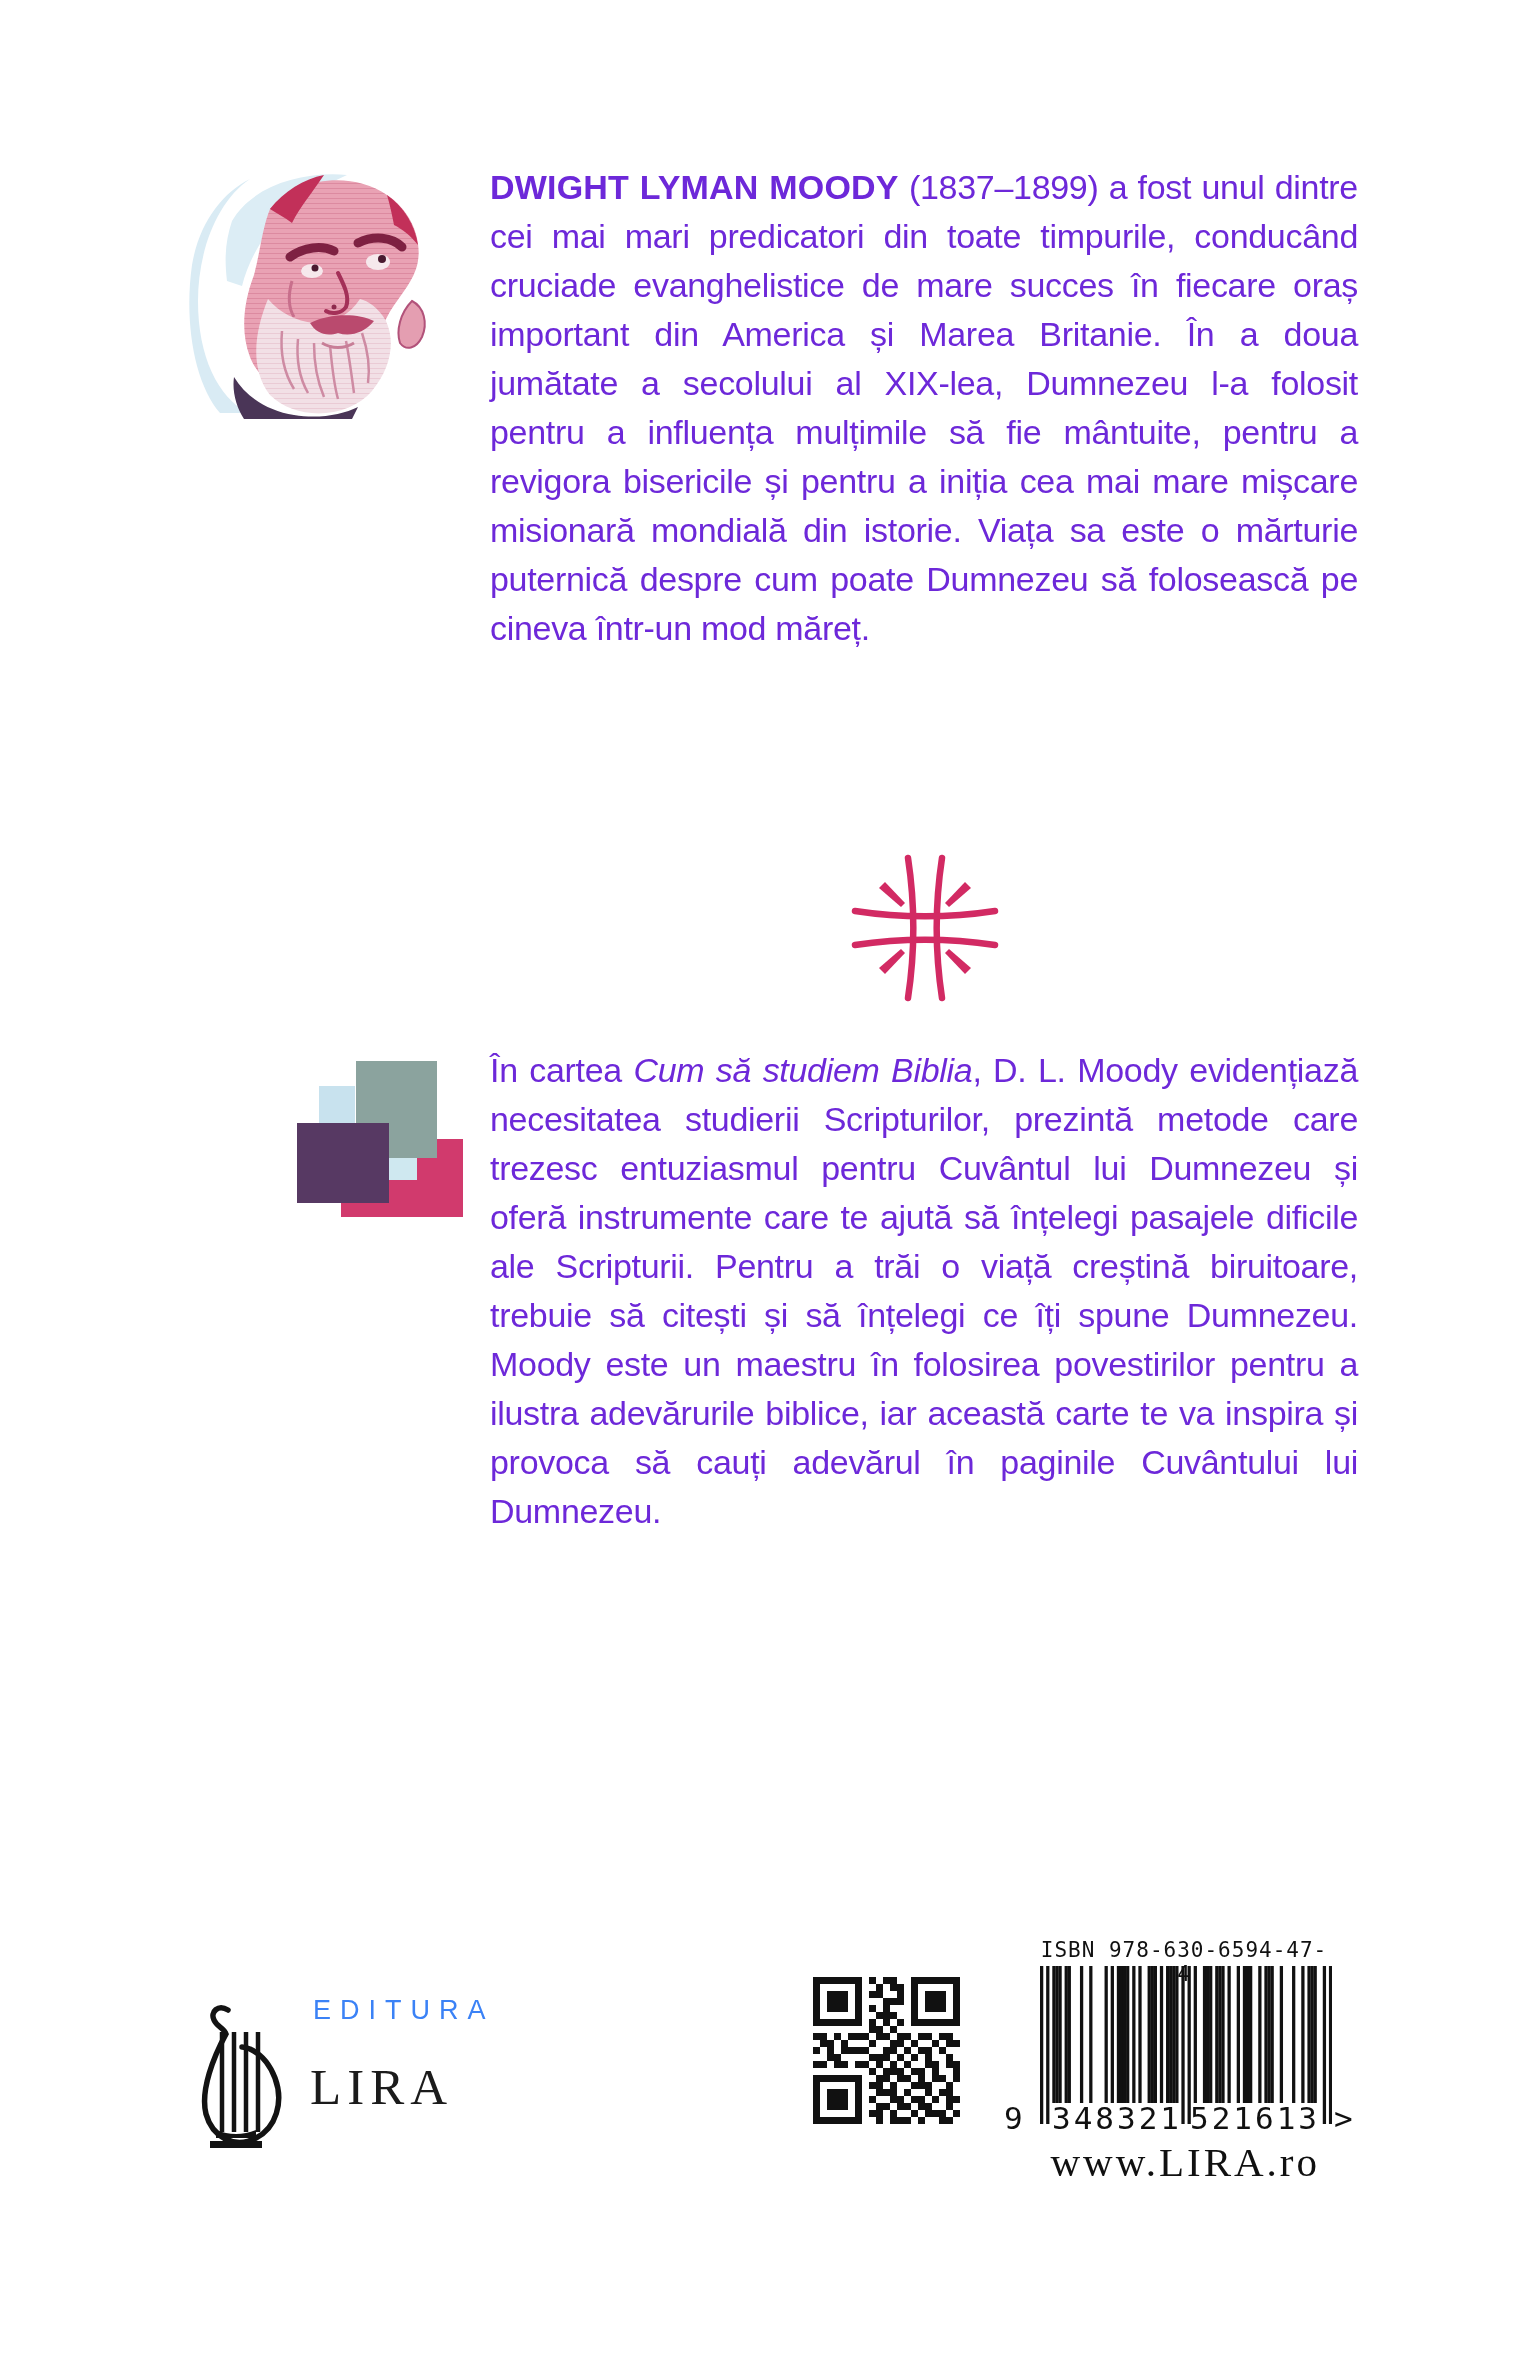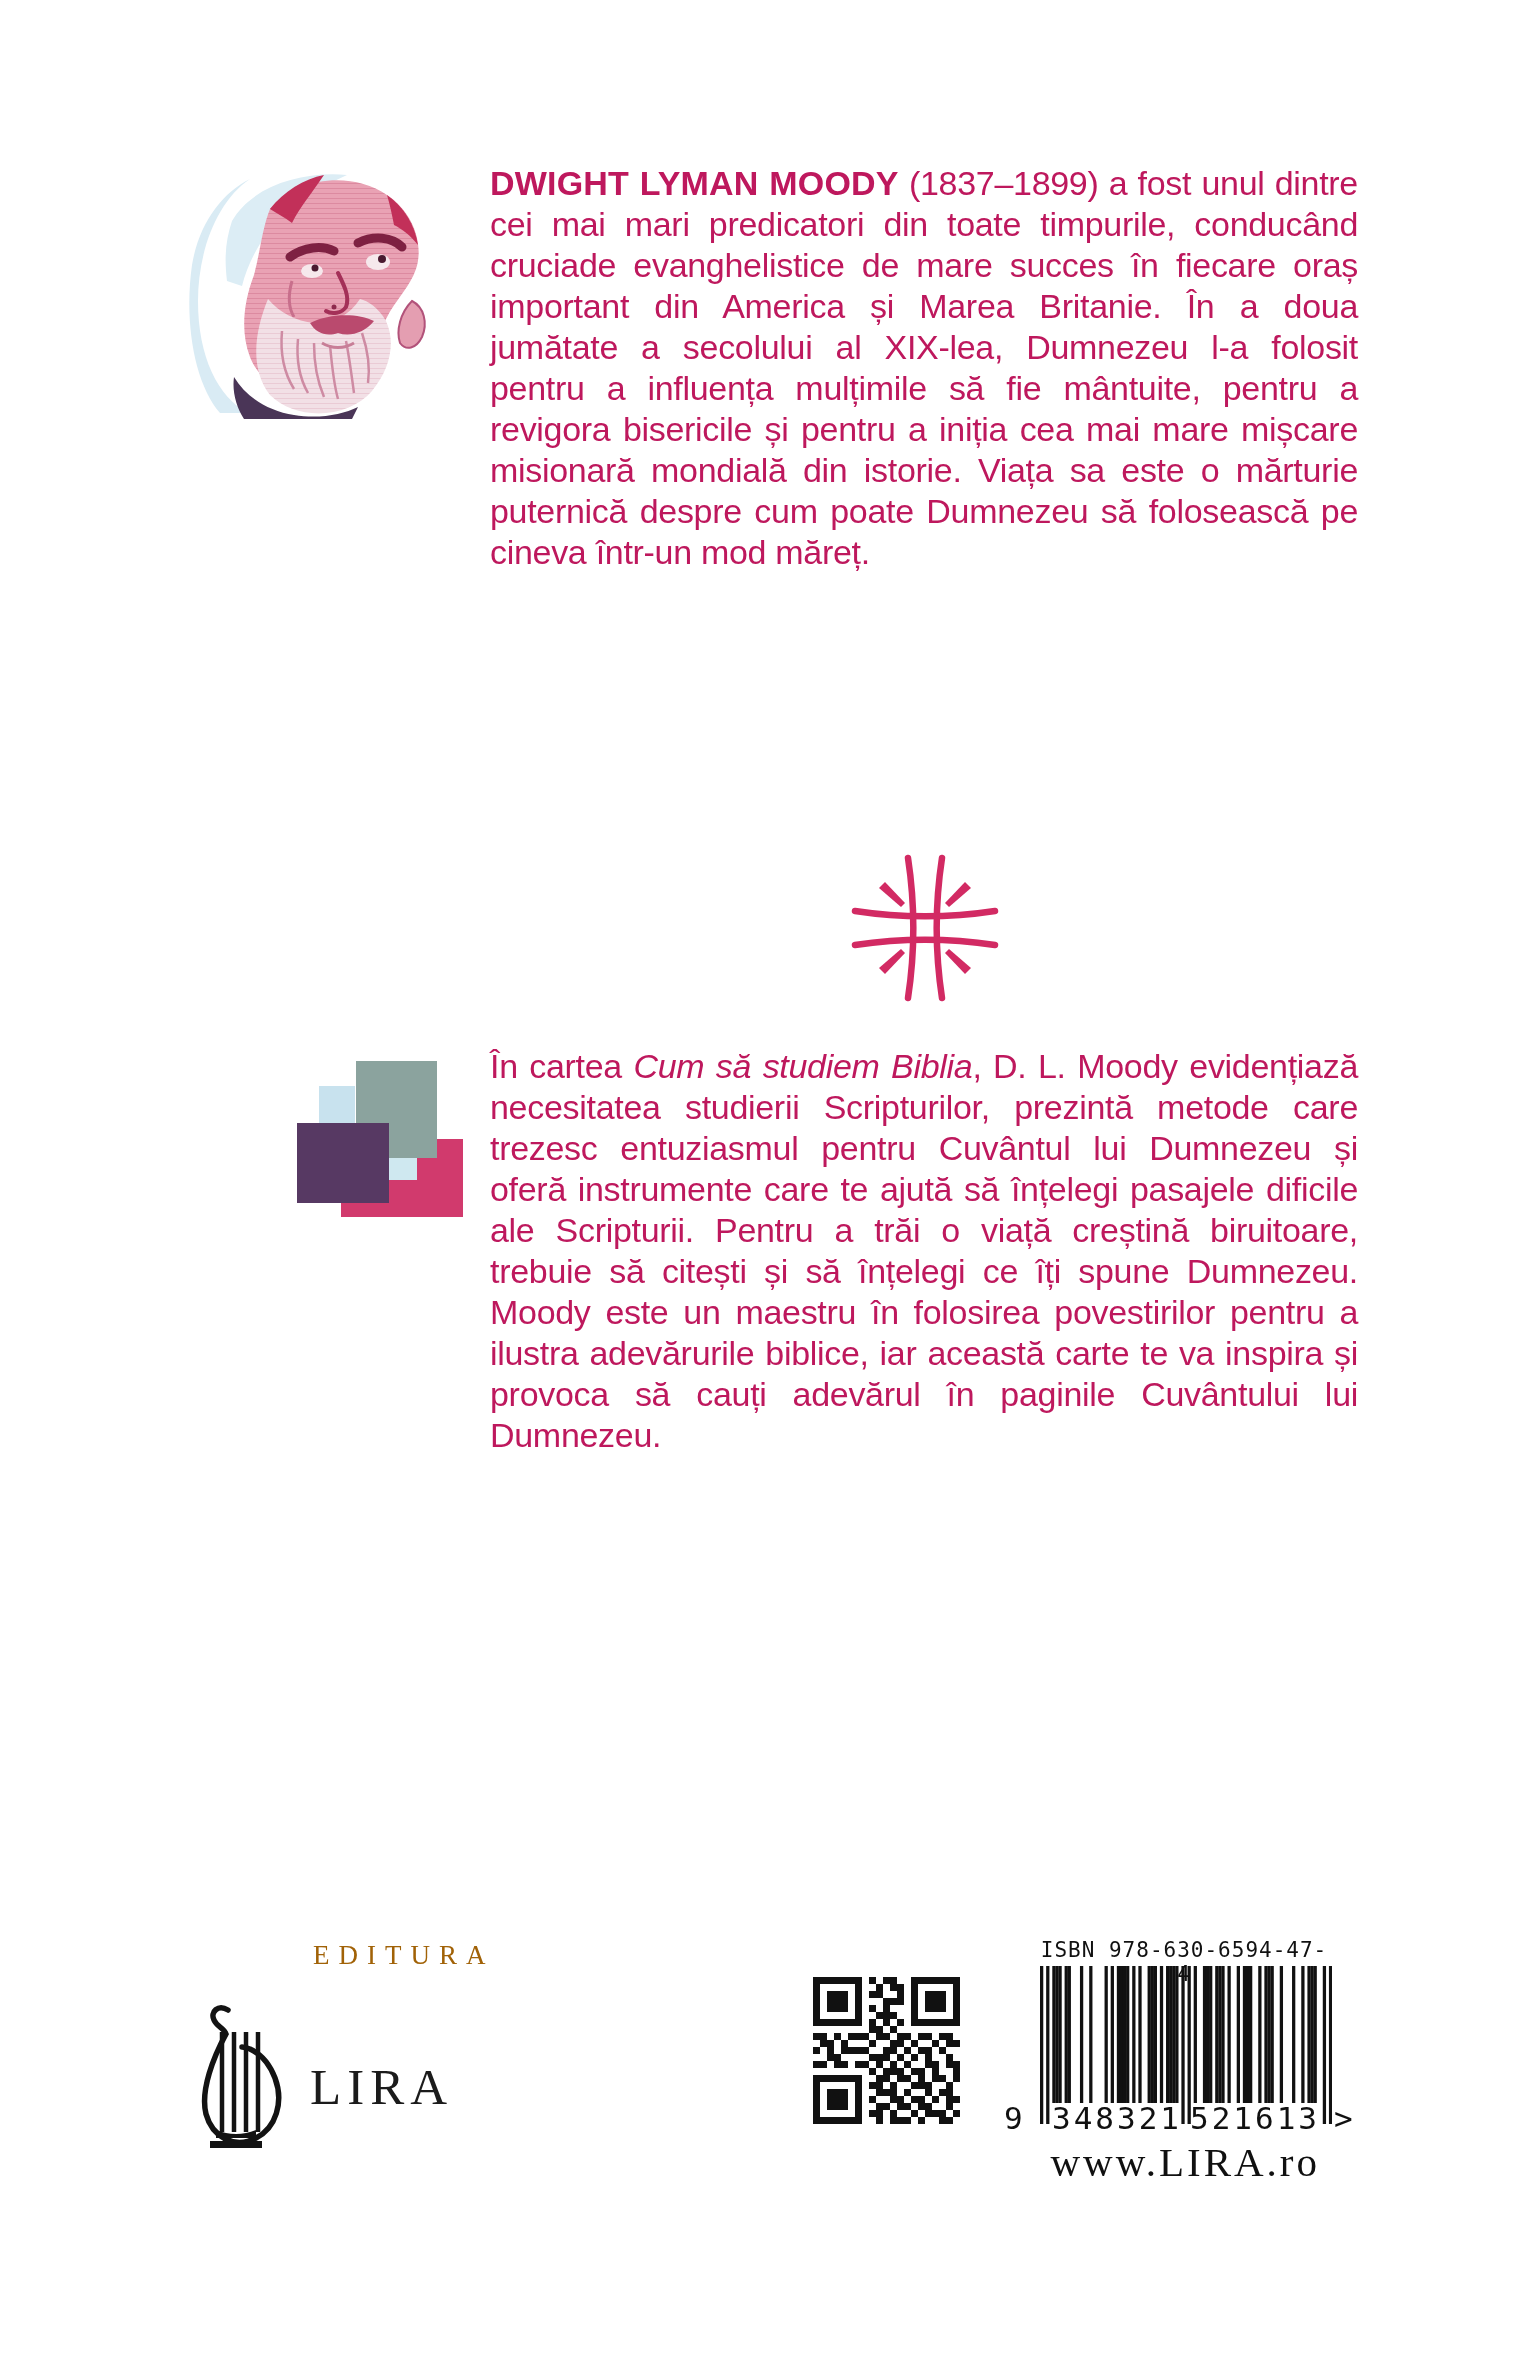--- a/index.html
+++ b/index.html
@@ -1,20 +1,20 @@
 <!DOCTYPE html>
 <html><head>
 <meta charset="utf-8">
 <style>
   html,body{margin:0;padding:0;background:#e8e8e8;}
   .page{position:relative;width:1535px;height:2362px;background:#ffffff;margin:0 auto;
         font-family:"Liberation Sans",sans-serif;color:#141414;overflow:hidden;}
   .abs{position:absolute;}
-  .para{position:absolute;left:490px;width:868px;font-size:34px;line-height:41px;
-        text-align:justify;letter-spacing:-0.3px;color:#be185d;}
+  .para{position:absolute;left:490px;width:868px;font-size:34px;line-height:49px;
+        text-align:justify;letter-spacing:-0.3px;color:#6d28d9;}
   .para strong{font-weight:bold;letter-spacing:0.2px;}
   .para em{font-style:italic;}
   #para1{top:163px;}
   #para2{top:1046px;}
 
   
   .sq{position:absolute;}
 
   
   .qr{position:absolute;left:813px;top:1977px;width:147px;height:147px;
@@ -26,22 +26,22 @@
   .isbn-label{position:absolute;left:1036px;top:1938px;width:296px;text-align:center;
       font-family:"DejaVu Sans Mono",monospace;font-size:21px;letter-spacing:1px;color:#111;}
   .bars{position:absolute;left:1040px;top:1966px;}
   .bars rect{fill:#111111;}
   .ean-digit{position:absolute;top:2100px;font-family:"DejaVu Sans Mono",monospace;
       font-size:31px;letter-spacing:3px;color:#111;}
   .website{position:absolute;left:1020px;top:2138px;width:300px;text-align:right;
       font-family:"Liberation Serif",serif;font-size:41px;letter-spacing:3px;color:#101010;}
 
   
-  .editura{position:absolute;left:313px;top:1940px;font-family:Liberation Serif, serif;
-      font-size:27px;letter-spacing:9px;color:#a16207;}
+  .editura{position:absolute;left:313px;top:1995px;font-family:Liberation Sans, sans-serif;
+      font-size:27px;letter-spacing:9px;color:#3b82f6;}
   .lira{position:absolute;left:310px;top:2058px;font-family:"Liberation Serif",serif;
       font-size:51px;letter-spacing:6px;color:#1b1b1b;}
 </style>
 </head>
 <body>
 
 <div class="page">
 
   <svg class="abs" style="left:172px;top:160px;" width="276" height="260" viewBox="0 0 276 258">
     <defs>

